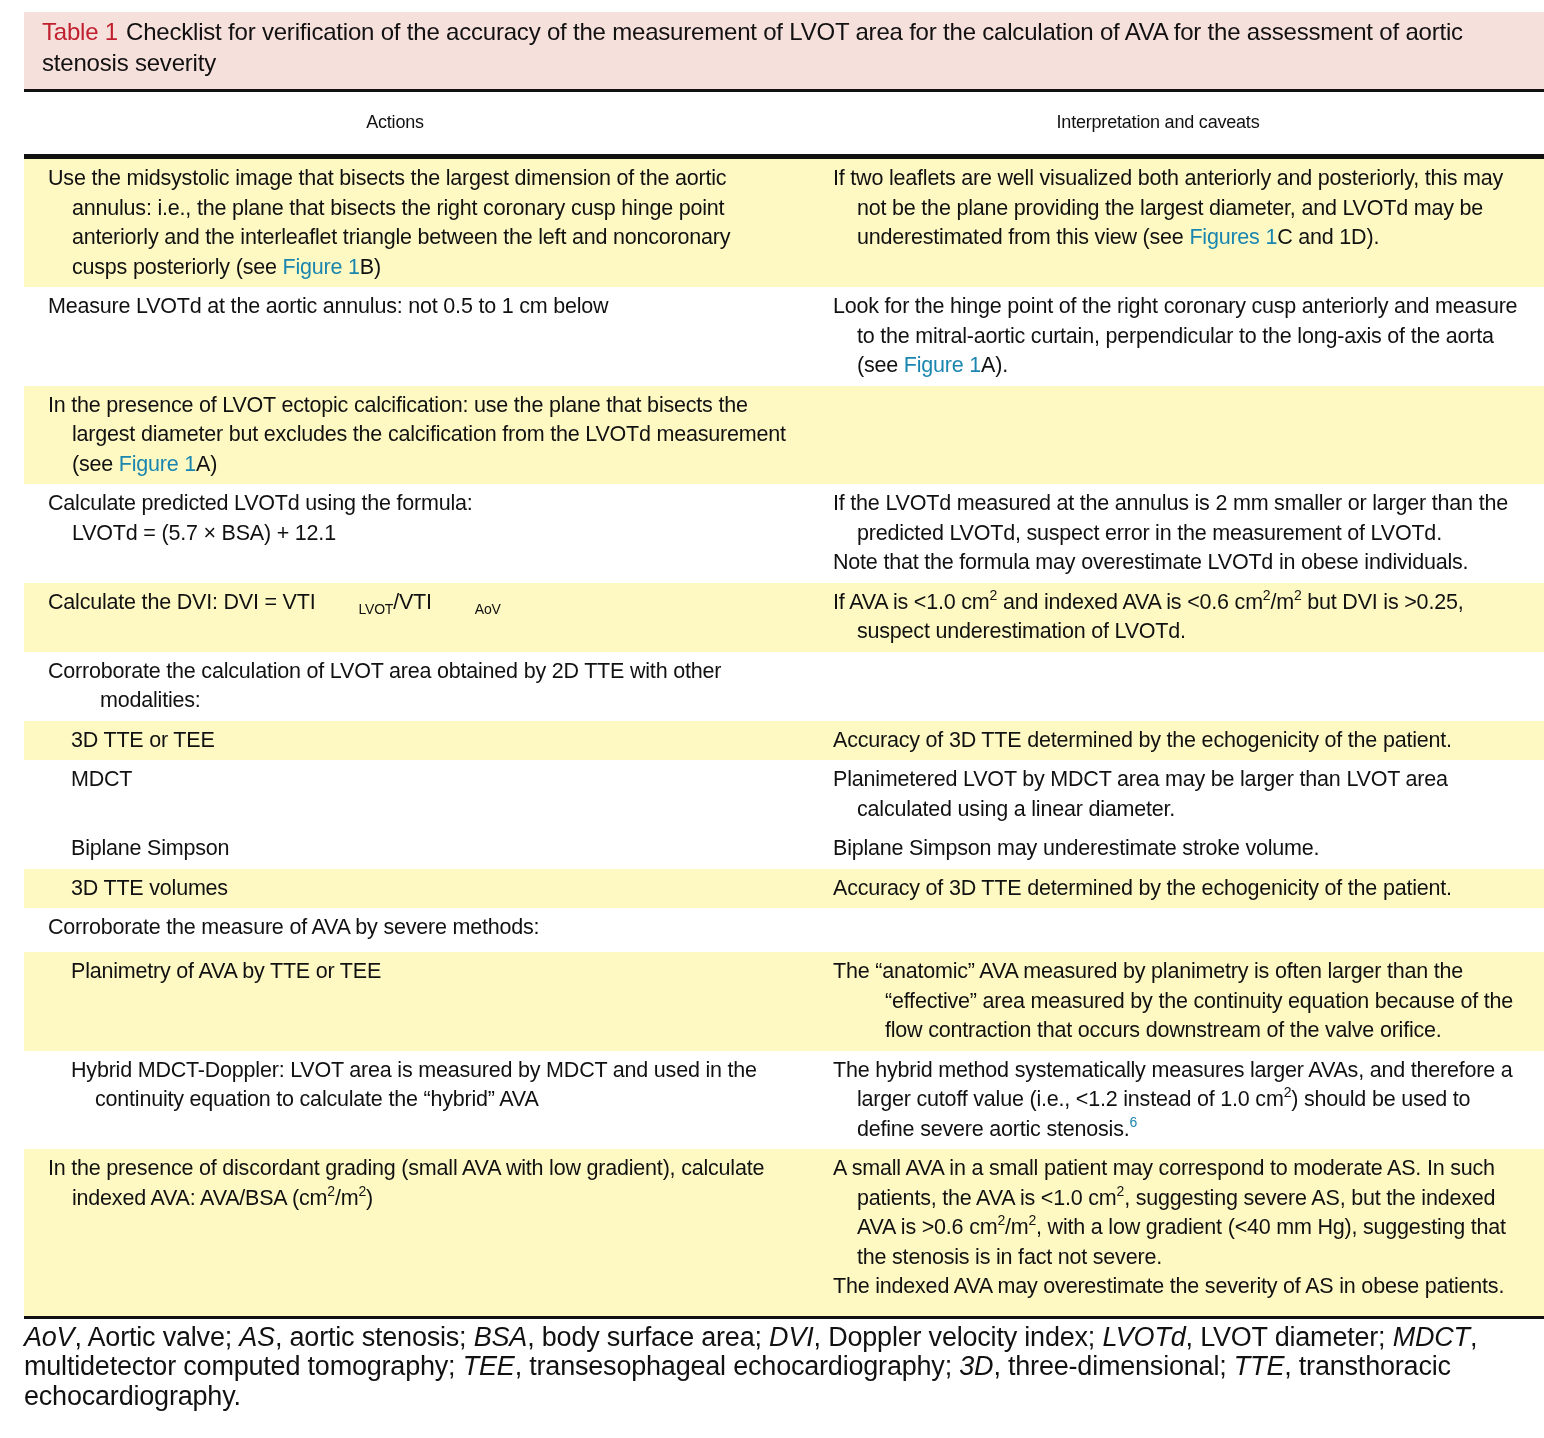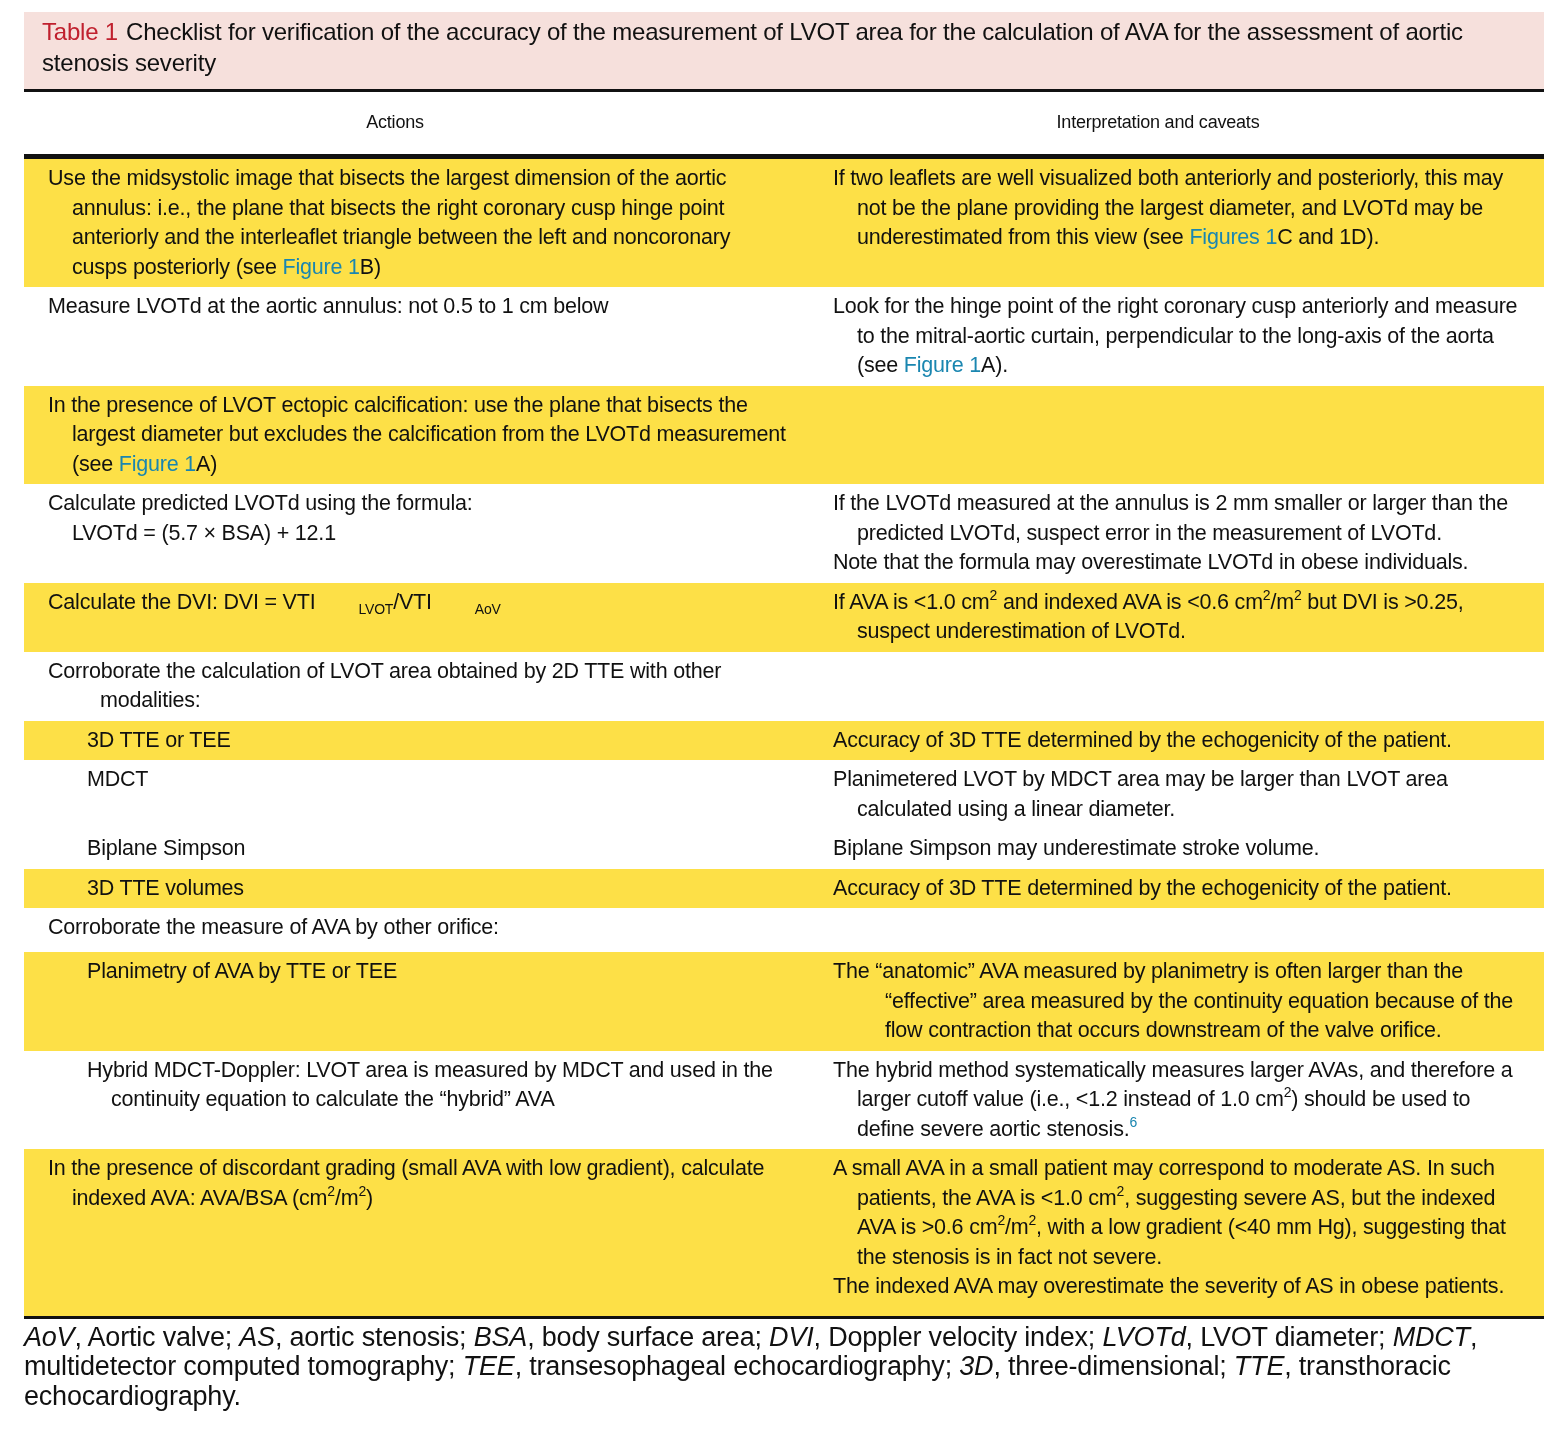--- a/index.html
+++ b/index.html
@@ -24,24 +24,24 @@
   .header {
     display: flex; height: 62px; align-items: center;
     font-size: 18px; font-weight: normal;
   }
   .header .c1 { width: 742px; text-align: center; }
   .header .c2 { flex: 1; text-align: center; }
   table { border-collapse: collapse; width: 1526px; table-layout: fixed; }
   td { vertical-align: top; padding: 5px 0 5px 0; }
   td.a { width: 782px; }
   td.b { width: 744px; }
-  tr.shade td { background: #fde047; }
+  tr.shade td { background: #fef9c3; }
   .p { padding-left: 24px; text-indent: -24px; margin-left: 24px; padding-right: 20px; }
   .sub { margin-left: 47px; }
-  .sub .p { padding-left: 24px; text-indent: -24px; margin-left: 16px; }
+  .sub .p { padding-left: 24px; text-indent: -24px; margin-left: 0; }
   .deep { padding-left: 52px; text-indent: -52px; margin-left: 24px; }
   .b .p, .b .deep, .b .plain { margin-left: 27px; }
   .plain { margin-left: 24px; }
   .link { color: #1a86b0; }
   sup { font-size: 14px; line-height: 0; vertical-align: 9px; }
   sub { font-size: 14px; line-height: 0; vertical-align: -5px; padding-left: 43px; }
   .footer { font-size: 27px; line-height: 29.5px; padding-top: 4px; }
   .footer i { font-style: italic; }
 </style>
 </head>
@@ -156,21 +156,21 @@
               <div class="p">3D TTE volumes</div>
             </div>
           </td>
       <td class="b">
             <div class="p">Accuracy of 3D TTE determined by the echogenicity of the patient.</div>
           </td>
     </tr>
 
     <tr>
       <td class="a" style="height:34px">
-            <div class="p">Corroborate the measure of AVA by other orifice:</div>
+            <div class="p">Corroborate the measure of AVA by severe methods:</div>
           </td>
       <td class="b">
             <div class="p"></div>
           </td>
     </tr>
 
     <tr class="shade">
       <td class="a">
             <div class="sub">
               <div class="p">Planimetry of AVA by TTE or TEE</div>

